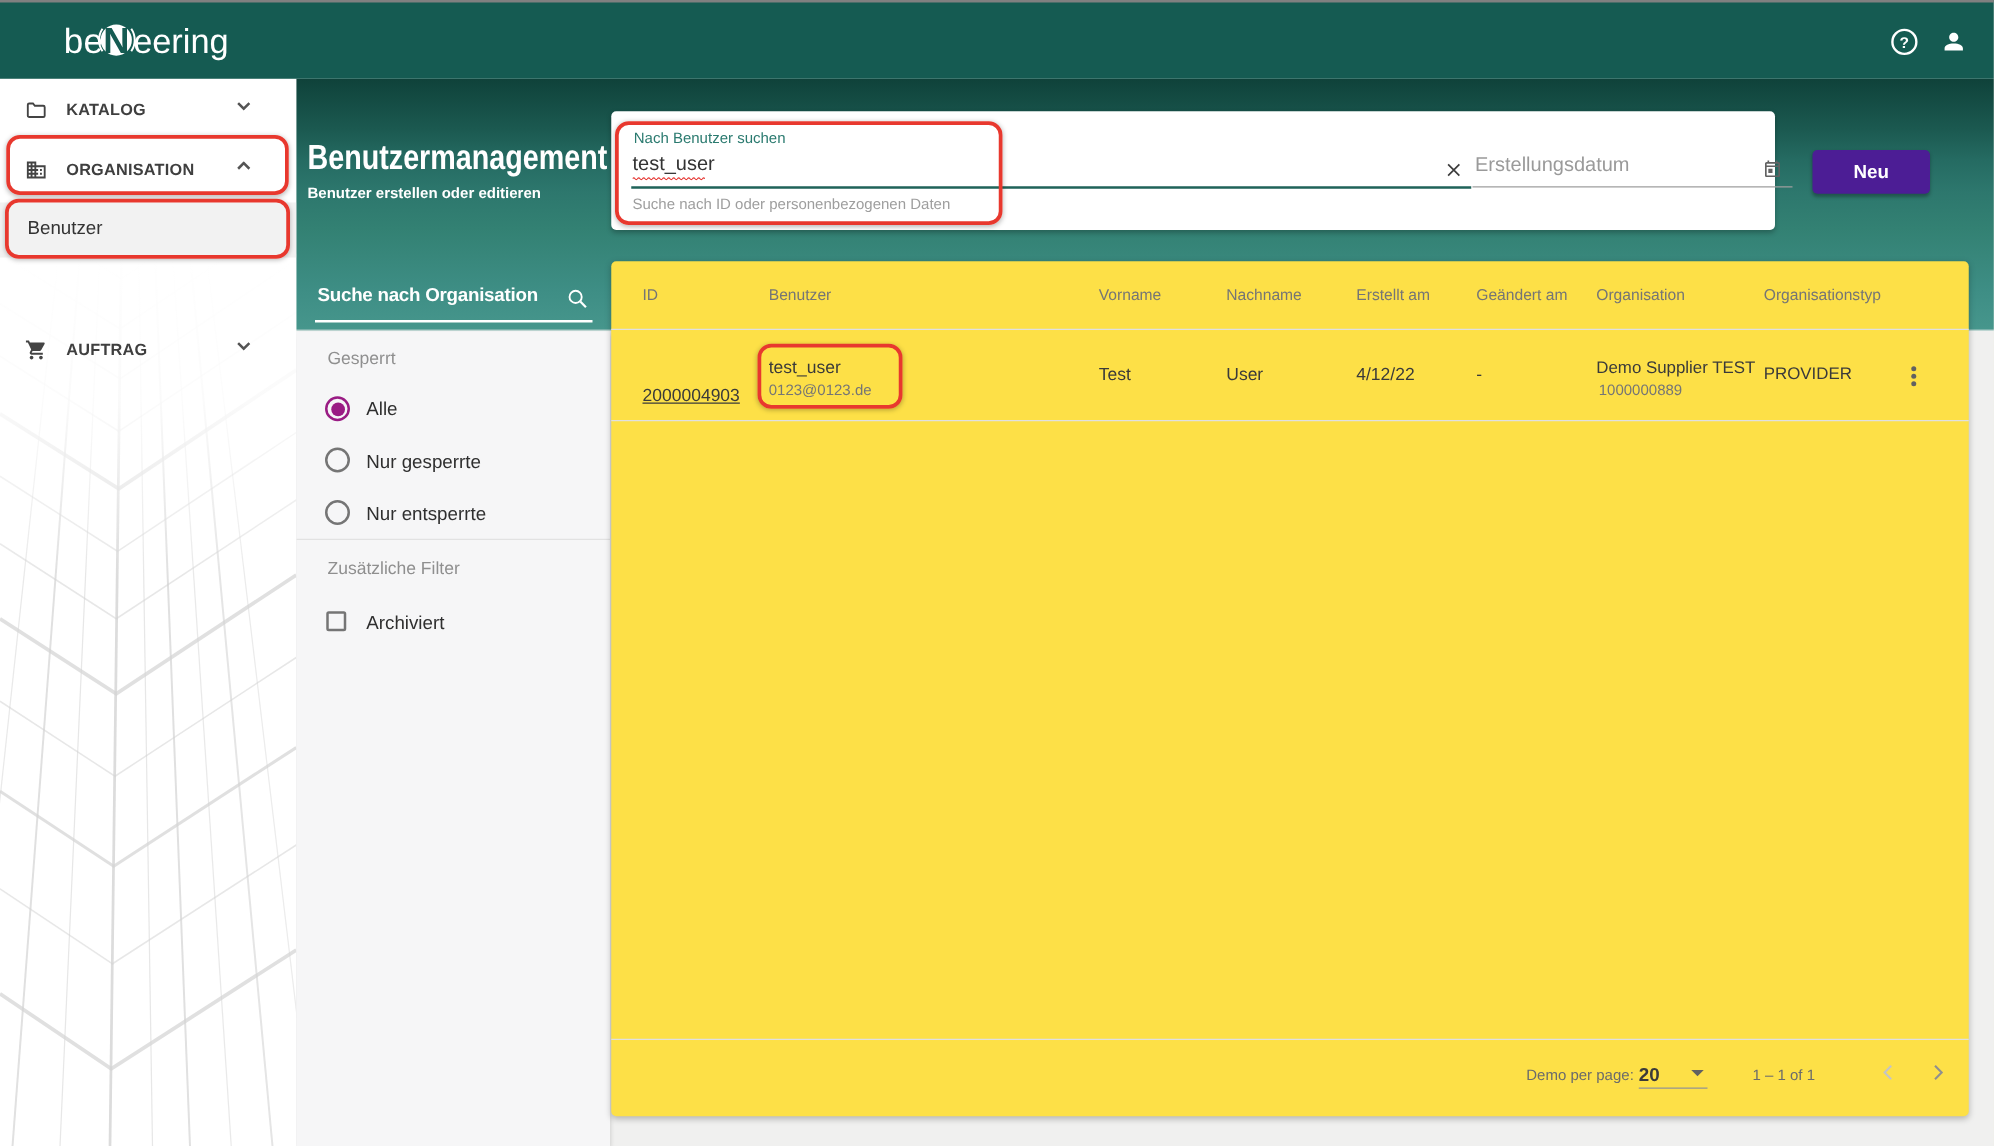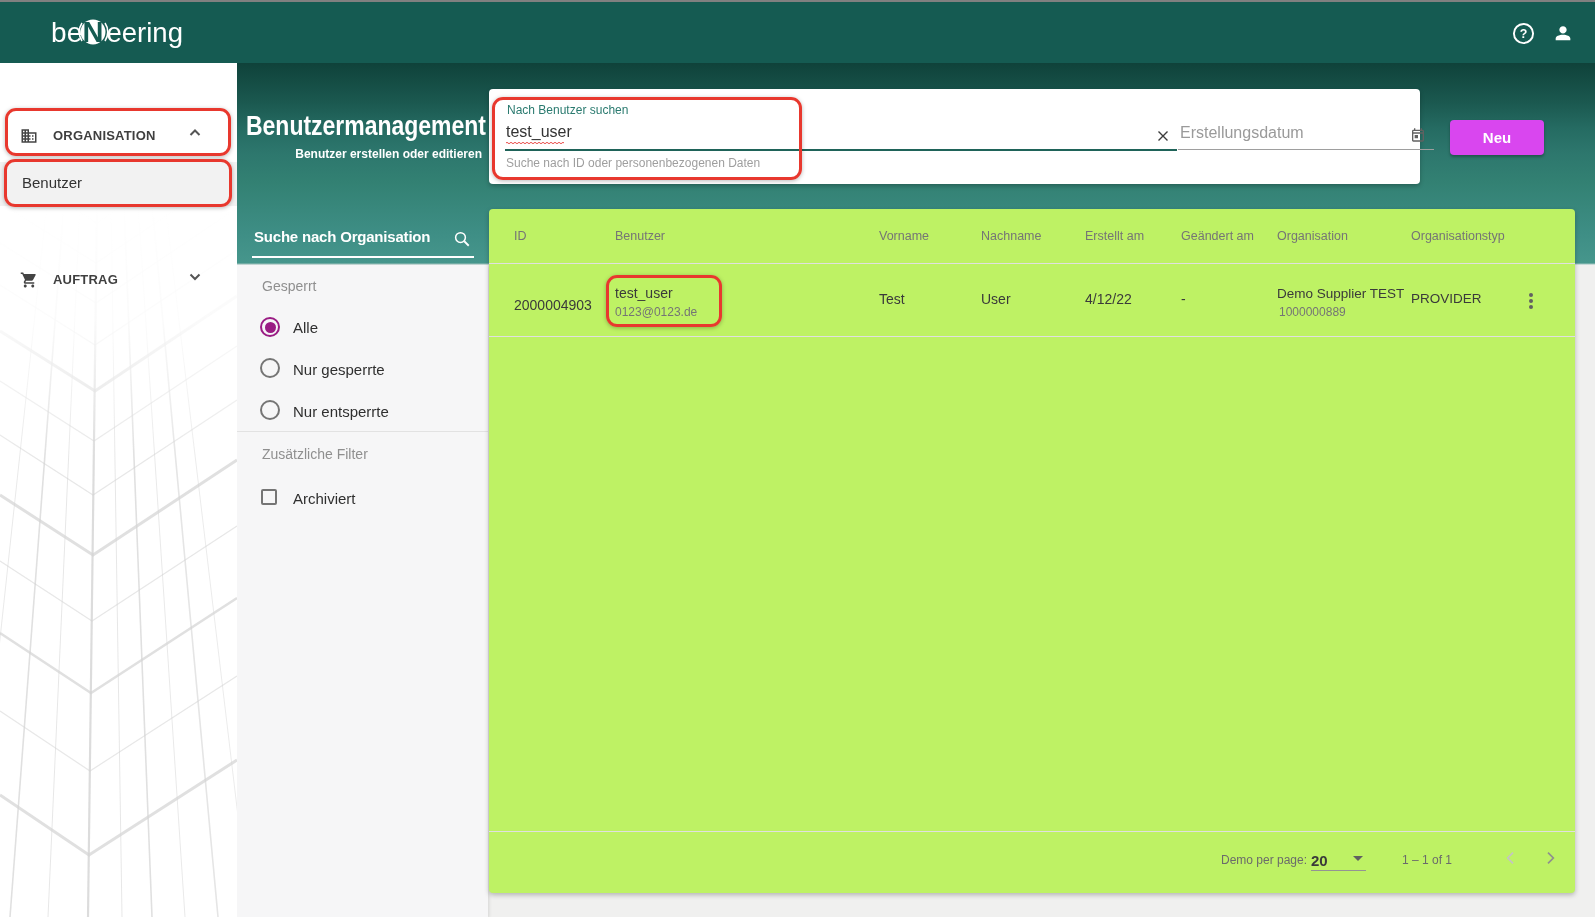--- a/index.html
+++ b/index.html
@@ -15,45 +15,45 @@
   .tb-icon { position:absolute; top:22px; }
   
   .nav-item { position:absolute; left:0; width:237px; height:48px; }
   .nav-item .ic { position:absolute; left:20px; top:15px; width:18px; height:18px; }
   .nav-item .lbl { position:absolute; left:53px; top:16px; font-size:13px; font-weight:700; color:#3f3f3f; letter-spacing:0.2px; }
   .nav-item .chev { position:absolute; right:36px; top:17px; }
   .sub-item { position:absolute; left:0; width:237px; height:44px; background:#f2f2f2; }
   .sub-item .lbl { position:absolute; left:22px; top:12px; font-size:15px; color:#333; }
   
   #h1 { position:absolute; left:246px; top:110px; width:277px; text-align:left; color:#fff; font-size:28px; font-weight:700; z-index:2; white-space:nowrap; transform:scaleX(0.82); transform-origin:0 0; }
-  #h2 { position:absolute; left:246px; top:147px; width:236px; text-align:right; color:#fff; font-size:12px; font-weight:700; z-index:2; }
+  #h2 { position:absolute; left:246px; top:147px; width:236px; text-align:left; color:#fff; font-size:12px; font-weight:700; z-index:2; }
   
   #searchcard { position:absolute; left:489px; top:89px; width:931px; height:95px; background:#fff; border-radius:4px; box-shadow:0 2px 4px rgba(0,0,0,0.25); z-index:2; }
   .flabel { position:absolute; left:18px; top:14px; font-size:12px; color:#2a7a6f; }
   .fvalue { position:absolute; left:17px; top:34px; font-size:16px; color:#333; }
   .fline  { position:absolute; left:16px; top:60px; width:672px; height:2px; background:#1f6359; }
   .fhelp  { position:absolute; left:17px; top:67px; font-size:12px; color:#9e9e9e; }
   .dlabel { position:absolute; left:691px; top:35px; font-size:16px; color:#9a9a9a; }
   .dline  { position:absolute; left:689px; top:60px; width:256px; height:1px; background:#9e9e9e; }
   .dcal   { position:absolute; left:921px; top:38px; width:16px; height:16px; }
-  #neubtn { position:absolute; left:961px; top:31px; width:94px; height:35px; background:#d946ef; border-radius:4px; color:#fff; font-size:15px; font-weight:700; text-align:center; line-height:35px; box-shadow:0 2px 3px rgba(0,0,0,0.3); }
+  #neubtn { position:absolute; left:961px; top:31px; width:94px; height:35px; background:#4c1d95; border-radius:4px; color:#fff; font-size:15px; font-weight:700; text-align:center; line-height:35px; box-shadow:0 2px 3px rgba(0,0,0,0.3); }
   
   #orgsearch { position:absolute; left:254px; top:228px; color:#fff; z-index:2; }
   #orgsearch .t { font-size:15px; font-weight:700; letter-spacing:-0.2px; }
   #orgline { position:absolute; left:252px; top:256px; width:222px; height:2px; background:#fff; z-index:2; }
   #filterpanel { position:absolute; left:237px; top:265px; width:251px; height:652px; background:#f6f6f7; box-shadow:0 2px 4px rgba(0,0,0,0.18); z-index:2; }
   .fp-h { position:absolute; left:25px; font-size:14px; color:#8f8f8f; }
   .radio { position:absolute; left:23px; width:20px; height:20px; border-radius:50%; border:2px solid #757575; }
   .radio.sel { border-color:#9a1c84; }
   .radio.sel::after { content:""; position:absolute; left:2.5px; top:2.5px; width:11px; height:11px; border-radius:50%; background:#9a1c84; }
   .rlbl { position:absolute; left:56px; font-size:15px; color:#2f2f2f; }
   .fp-div { position:absolute; left:0; width:251px; height:1px; background:#e2e2e2; }
   .cbox { position:absolute; left:24px; width:16px; height:16px; border:2px solid #757575; border-radius:2px; }
   
-  #tablecard { position:absolute; left:489px; top:209px; width:1086px; height:684px; background:#bef264; border-radius:4px; box-shadow:0 2px 5px rgba(0,0,0,0.25); z-index:2; }
+  #tablecard { position:absolute; left:489px; top:209px; width:1086px; height:684px; background:#fde047; border-radius:4px; box-shadow:0 2px 5px rgba(0,0,0,0.25); z-index:2; }
   .th { position:absolute; top:20px; font-size:12.5px; color:#757575; font-weight:400; }
   #hdrline { position:absolute; left:0; top:54px; width:1086px; height:1px; background:#e0e0e0; }
   #rowline { position:absolute; left:0; top:127px; width:1086px; height:1px; background:#e0e0e0; }
   .td { position:absolute; font-size:14px; color:#3a3a3a; }
   .td2 { position:absolute; font-size:12px; color:#757575; }
   #pgline { position:absolute; left:0; top:622px; width:1086px; height:1px; background:#e0e0e0; }
   .pg { position:absolute; font-size:12px; color:#6b6b6b; }
   
   .red { position:absolute; border:3px solid #e8382e; border-radius:11px; z-index:40; box-shadow:0 1px 4px rgba(0,0,0,0.28); }
 </style>
@@ -97,20 +97,29 @@
       <path fill="none" stroke="#d4d4d4" stroke-width="3" opacity="0.72" d="M0 128 L95 188 L237 93"></path>
       <path fill="none" stroke="#d4d4d4" stroke-width="1.2" opacity="0.55" d="M0 178 L94 238 L237 143"></path>
       <path fill="none" stroke="#d4d4d4" stroke-width="1.2" opacity="0.55" d="M0 232 L93 292 L237 197"></path>
       <path fill="none" stroke="#d4d4d4" stroke-width="3" opacity="0.72" d="M0 292 L93 352 L237 257"></path>
       <path fill="none" stroke="#d4d4d4" stroke-width="1.2" opacity="0.55" d="M0 358 L92 418 L237 323"></path>
       <path fill="none" stroke="#d4d4d4" stroke-width="2.5" opacity="0.72" d="M0 430 L91 490 L237 395"></path>
       <path fill="none" stroke="#d4d4d4" stroke-width="1.2" opacity="0.55" d="M0 508 L90 568 L237 473"></path>
       <path fill="none" stroke="#d4d4d4" stroke-width="3" opacity="0.72" d="M0 592 L89 652 L237 557"></path>
     </svg>
     <div style="position:absolute; left:0; top:140px; width:237px; height:260px; background:linear-gradient(#ffffff 0%, rgba(255,255,255,0.85) 45%, rgba(255,255,255,0) 100%);"></div>
+  <div class="nav-item" style="top:1px;">
+    <svg class="ic" viewBox="0 0 24 24">
+        <path fill="none" stroke="#444" stroke-width="2" d="M3 6.5c0-.8.7-1.5 1.5-1.5h4l2 2.5h9c.8 0 1.5.7 1.5 1.5v9c0 .8-.7 1.5-1.5 1.5h-15C3.7 19.5 3 18.8 3 18V6.5z"></path>
+      </svg>
+    <div class="lbl">KATALOG</div>
+    <svg class="chev" width="12" height="8" viewBox="0 0 12 8">
+        <path fill="none" stroke="#555" stroke-width="2" d="M1.5 1.5 6 6l4.5-4.5"></path>
+      </svg>
+  </div>
   <div class="nav-item" style="top:49px;">
     <svg class="ic" viewBox="0 0 24 24">
         <path fill="#444" d="M12 7V3H2v18h20V7H12zM6 19H4v-2h2v2zm0-4H4v-2h2v2zm0-4H4V9h2v2zm0-4H4V5h2v2zm4 12H8v-2h2v2zm0-4H8v-2h2v2zm0-4H8V9h2v2zm0-4H8V5h2v2zm10 12h-8v-2h2v-2h-2v-2h2v-2h-2V9h8v10zm-2-8h-2v2h2v-2zm0 4h-2v2h2v-2z"></path>
       </svg>
     <div class="lbl">ORGANISATION</div>
     <svg class="chev" width="12" height="8" viewBox="0 0 12 8">
         <path fill="none" stroke="#555" stroke-width="2" d="M1.5 6 6 1.5 10.5 6"></path>
       </svg>
   </div>
   <div class="sub-item" style="top:99px; height:44px;">
@@ -174,21 +183,21 @@
 <div id="tablecard">
   <div class="th" style="left:25px;">ID</div>
   <div class="th" style="left:126px;">Benutzer</div>
   <div class="th" style="left:390px;">Vorname</div>
   <div class="th" style="left:492px;">Nachname</div>
   <div class="th" style="left:596px;">Erstellt am</div>
   <div class="th" style="left:692px;">Geändert am</div>
   <div class="th" style="left:788px;">Organisation</div>
   <div class="th" style="left:922px;">Organisationstyp</div>
   <div id="hdrline"></div>
-  <div class="td" style="left:25px; top:88px;">2000004903</div>
+  <div class="td" style="left:25px; top:99px;text-decoration:underline;">2000004903</div>
   <div class="td" style="left:126px; top:76px;">test_user</div>
   <div class="td2" style="left:126px; top:96px;">0123@0123.de</div>
   <div class="td" style="left:390px; top:82px;">Test</div>
   <div class="td" style="left:492px; top:82px;">User</div>
   <div class="td" style="left:596px; top:82px;">4/12/22</div>
   <div class="td" style="left:692px; top:82px;">-</div>
   <div class="td" style="left:788px; top:77px; font-size:13.5px;">Demo Supplier TEST</div>
   <div class="td2" style="left:790px; top:96px;">1000000889</div>
   <div class="td" style="left:922px; top:82px; font-size:13.5px;">PROVIDER</div>
   <div style="position:absolute; left:1040px; top:84px; width:4px; height:4px; border-radius:50%; background:#616161; box-shadow:0 6px 0 #616161, 0 12px 0 #616161;"></div>

